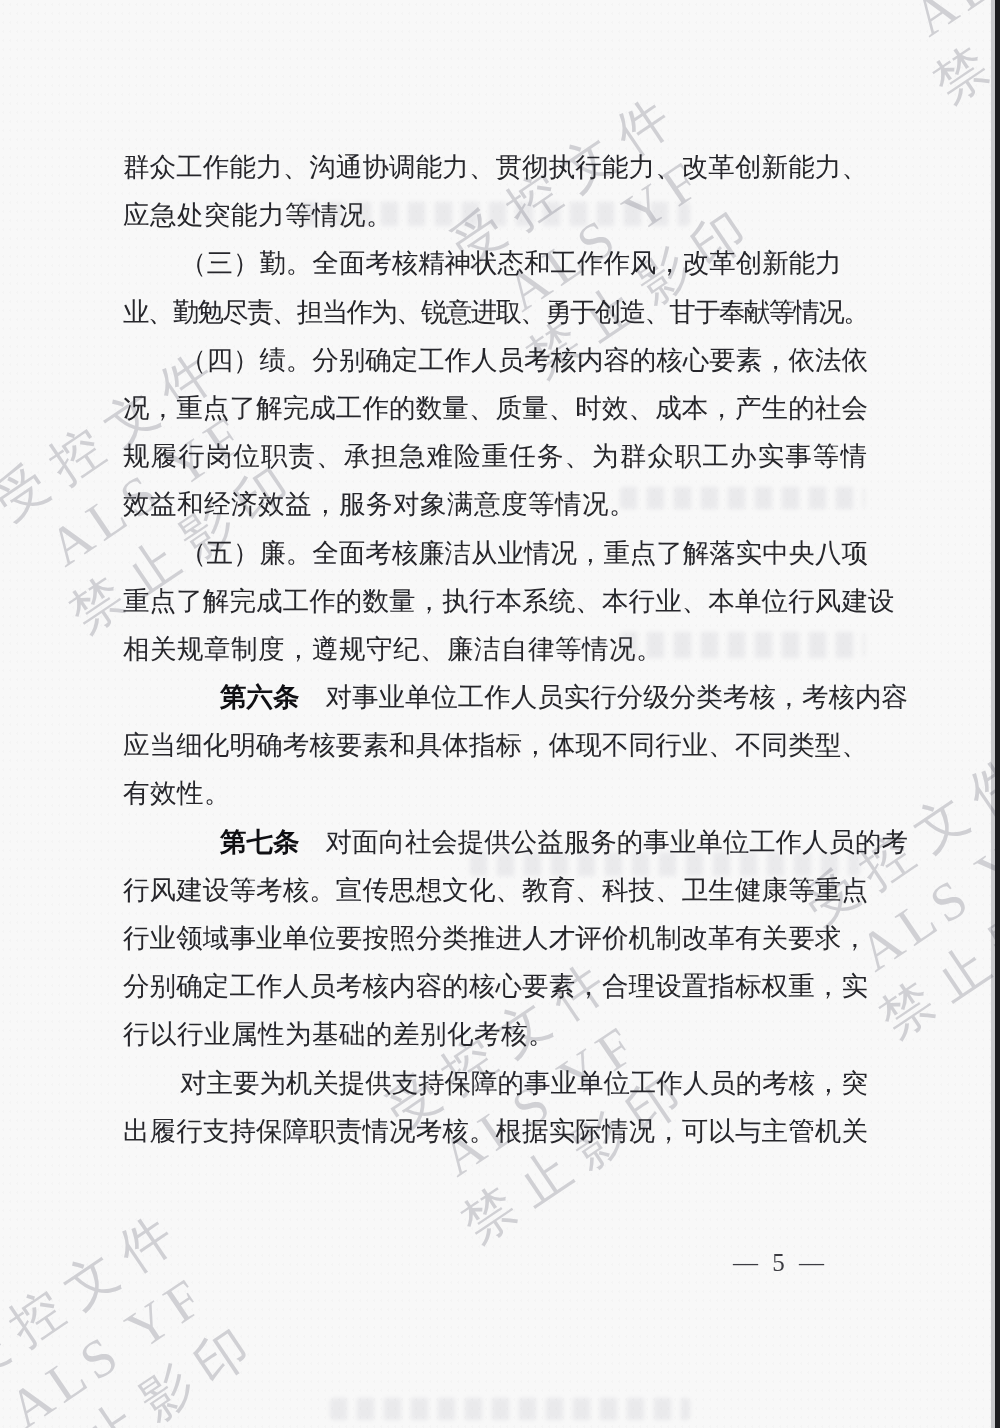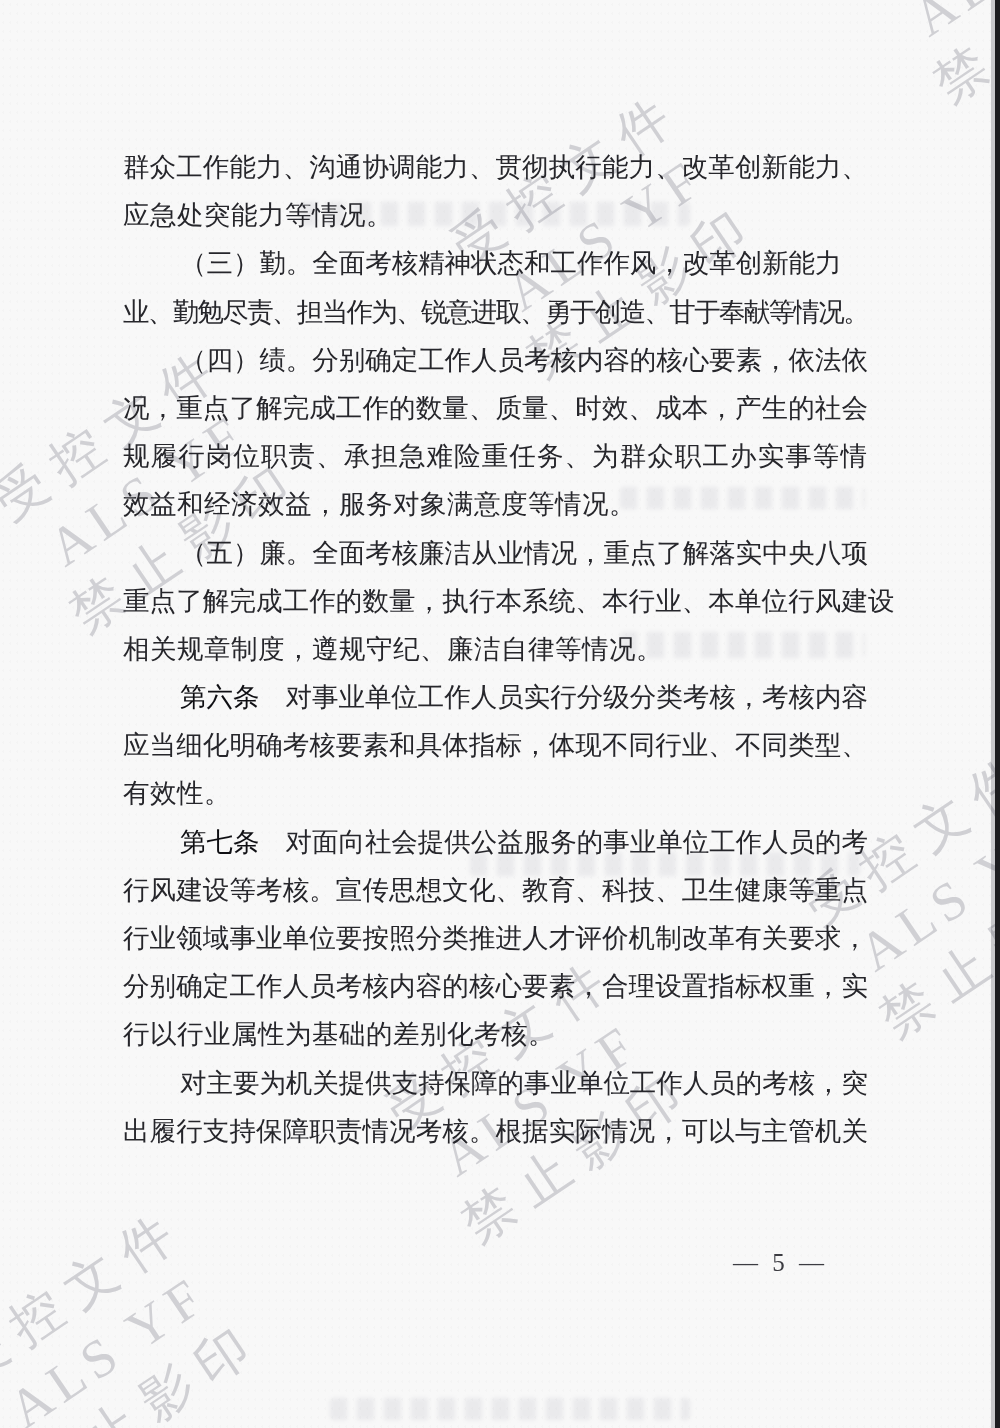--- a/index.html
+++ b/index.html
@@ -27,21 +27,21 @@
     position:absolute;left:123px;top:143px;width:745px;
     color:#26262b;
   }
   .line{
     height:48.2px;line-height:48.2px;
     font-size:26.5px;
     white-space:nowrap;
     letter-spacing:0;
   }
   .line.end{letter-spacing:0.5px;}
-  .line .b{font-weight:normal;color:#0f0f13;margin-right:26px;}
+  .line .b{font-weight:bold;color:#0f0f13;margin-right:26px;margin-left:40px;}
   
   .pagenum{
     position:absolute;top:1249px;left:733px;width:130px;
     font-size:25px;letter-spacing:4px;color:#3c3c42;
     text-align:left;
   }
   
   .edge{
     position:absolute;right:0;top:0;width:5px;height:100%;
     background:#1d1d20;

